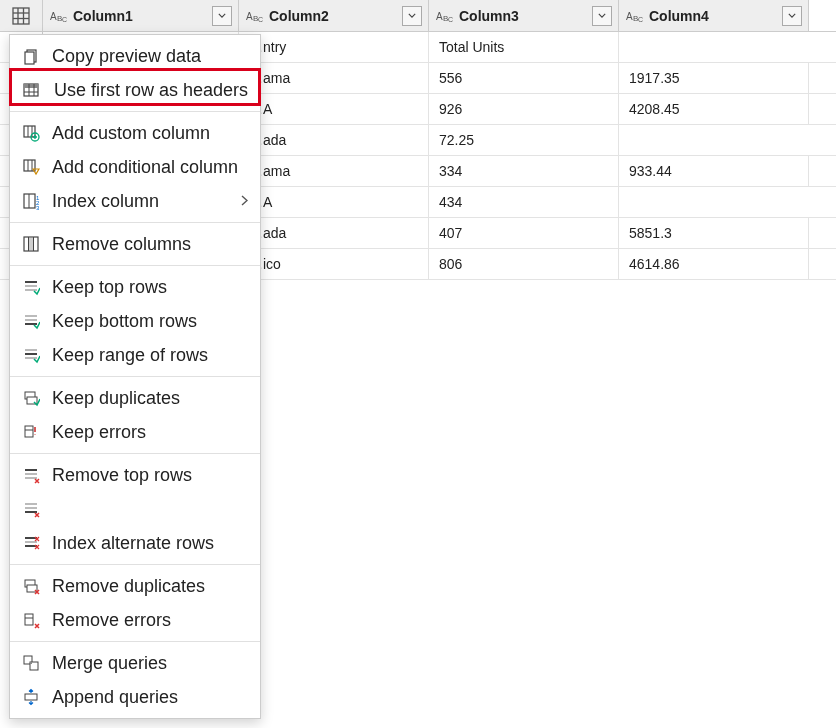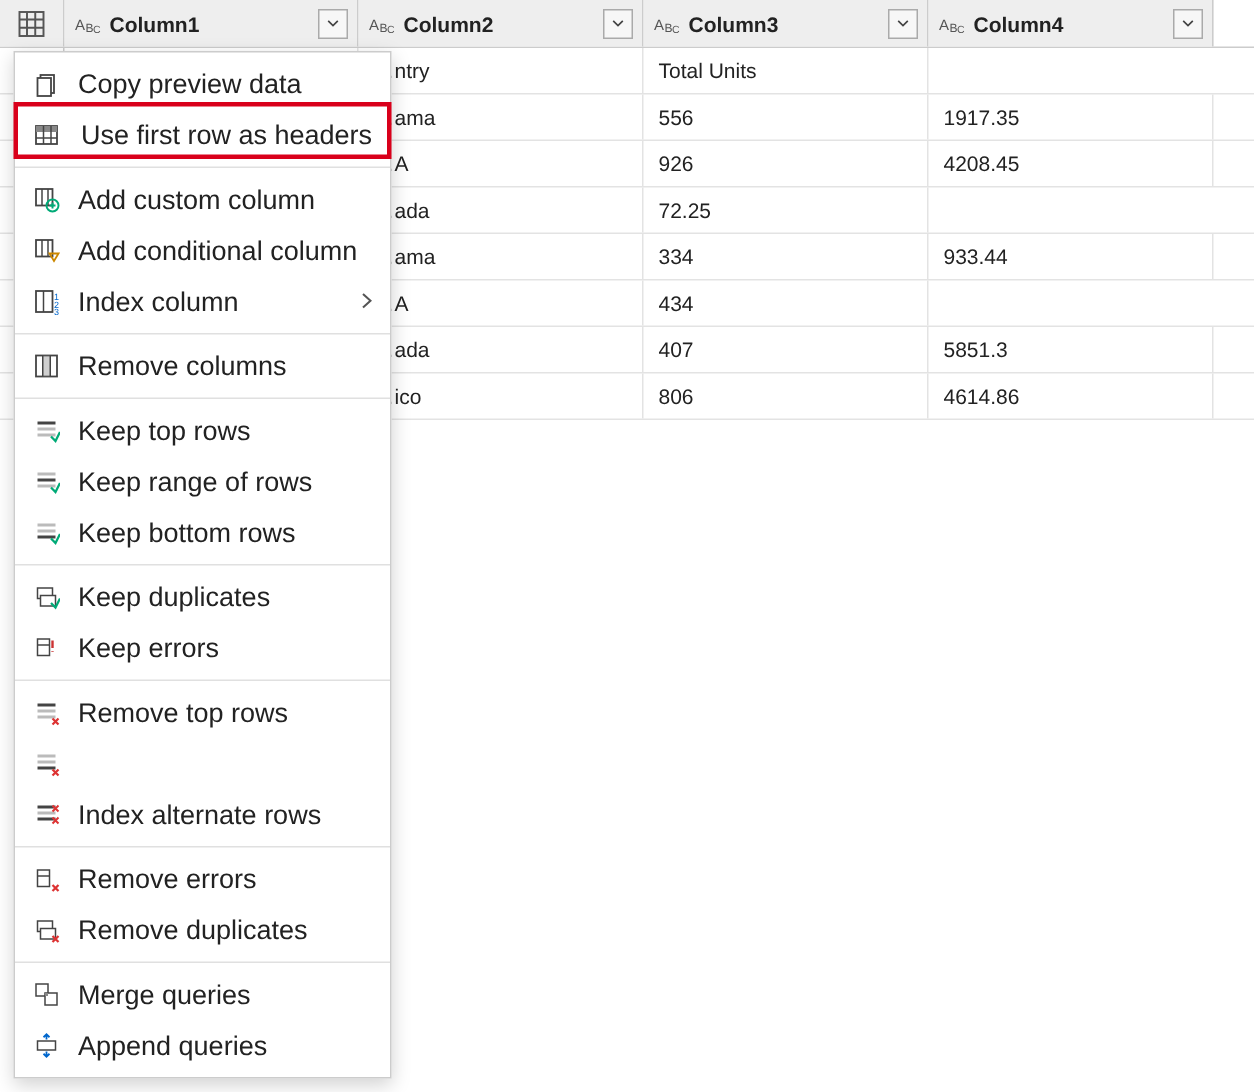--- a/index.html
+++ b/index.html
@@ -362,38 +362,38 @@
           <path d="M12 13 l3 3 l3 -6" fill="none" stroke="#0a7" stroke-width="1.5"></path>
         </svg>
     </span>
     <span class="menu-label">Keep top rows</span>
   </div>
 
   <div class="menu-item">
     <span class="menu-icon">
       <svg width="18" height="18" viewBox="0 0 18 18">
           <line x1="3" y1="4" x2="15" y2="4" stroke="#bbb" stroke-width="2"></line>
+          <line x1="3" y1="8" x2="15" y2="8" stroke="#bbb" stroke-width="2"></line>
+          <line x1="3" y1="12" x2="15" y2="12" stroke="#444" stroke-width="2"></line>
+          <path d="M12 13 l3 3 l3 -6" fill="none" stroke="#0a7" stroke-width="1.5"></path>
+        </svg>
+    </span>
+    <span class="menu-label">Keep bottom rows</span>
+  </div>
+
+  <div class="menu-item">
+    <span class="menu-icon">
+      <svg width="18" height="18" viewBox="0 0 18 18">
+          <line x1="3" y1="4" x2="15" y2="4" stroke="#bbb" stroke-width="2"></line>
           <line x1="3" y1="8" x2="15" y2="8" stroke="#444" stroke-width="2"></line>
           <line x1="3" y1="12" x2="15" y2="12" stroke="#bbb" stroke-width="2"></line>
           <path d="M12 13 l3 3 l3 -6" fill="none" stroke="#0a7" stroke-width="1.5"></path>
         </svg>
     </span>
     <span class="menu-label">Keep range of rows</span>
-  </div>
-
-  <div class="menu-item">
-    <span class="menu-icon">
-      <svg width="18" height="18" viewBox="0 0 18 18">
-          <line x1="3" y1="4" x2="15" y2="4" stroke="#bbb" stroke-width="2"></line>
-          <line x1="3" y1="8" x2="15" y2="8" stroke="#bbb" stroke-width="2"></line>
-          <line x1="3" y1="12" x2="15" y2="12" stroke="#444" stroke-width="2"></line>
-          <path d="M12 13 l3 3 l3 -6" fill="none" stroke="#0a7" stroke-width="1.5"></path>
-        </svg>
-    </span>
-    <span class="menu-label">Keep bottom rows</span>
   </div>
 
   <div class="menu-sep"></div>
 
   <div class="menu-item">
     <span class="menu-icon">
       <svg width="18" height="18" viewBox="0 0 18 18">
           <rect x="3" y="3" width="10" height="7" fill="none" stroke="#444"></rect>
           <rect x="5" y="8" width="10" height="7" fill="#fff" stroke="#444"></rect>
           <path d="M12 13 l3 3 l3 -6" fill="none" stroke="#0a7" stroke-width="1.5"></path>
@@ -449,39 +449,39 @@
         </svg>
     </span>
     <span class="menu-label">Index alternate rows</span>
   </div>
 
   <div class="menu-sep"></div>
 
   <div class="menu-item">
     <span class="menu-icon">
       <svg width="18" height="18" viewBox="0 0 18 18">
+          <rect x="3" y="3" width="10" height="7" fill="none" stroke="#444"></rect>
+          <rect x="5" y="8" width="10" height="7" fill="#fff" stroke="#444"></rect>
+          <path d="M13 13 l4 4 M17 13 l-4 4" stroke="#d33" stroke-width="1.5"></path>
+        </svg>
+    </span>
+    <span class="menu-label">Remove duplicates</span>
+  </div>
+
+  <div class="menu-item">
+    <span class="menu-icon">
+      <svg width="18" height="18" viewBox="0 0 18 18">
           <rect x="3" y="3" width="8" height="11" fill="none" stroke="#444"></rect>
           <line x1="3" y1="7" x2="11" y2="7" stroke="#444"></line>
           <path d="M13 13 l4 4 M17 13 l-4 4" stroke="#d33" stroke-width="1.5"></path>
         </svg>
     </span>
     <span class="menu-label">Remove errors</span>
   </div>
 
-  <div class="menu-item">
-    <span class="menu-icon">
-      <svg width="18" height="18" viewBox="0 0 18 18">
-          <rect x="3" y="3" width="10" height="7" fill="none" stroke="#444"></rect>
-          <rect x="5" y="8" width="10" height="7" fill="#fff" stroke="#444"></rect>
-          <path d="M13 13 l4 4 M17 13 l-4 4" stroke="#d33" stroke-width="1.5"></path>
-        </svg>
-    </span>
-    <span class="menu-label">Remove duplicates</span>
-  </div>
-
   <div class="menu-sep"></div>
 
   <div class="menu-item">
     <span class="menu-icon">
       <svg width="18" height="18" viewBox="0 0 18 18">
           <rect x="2" y="2" width="8" height="8" fill="none" stroke="#444"></rect>
           <rect x="8" y="8" width="8" height="8" fill="#fff" stroke="#444"></rect>
           <rect x="8" y="8" width="2" height="2" fill="#888"></rect>
         </svg>
     </span>

